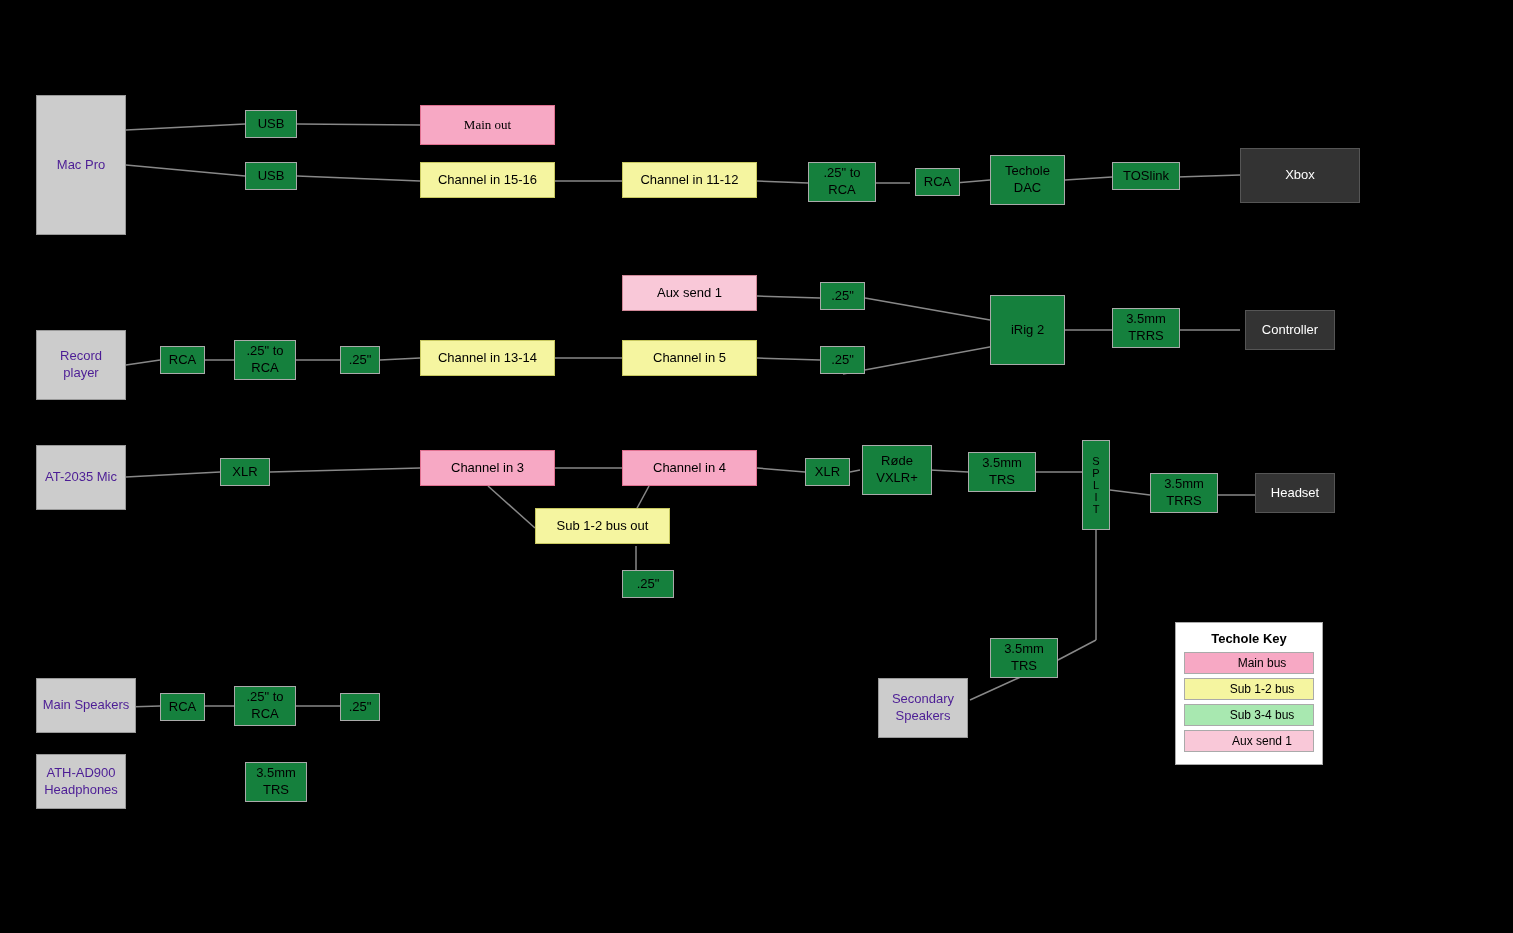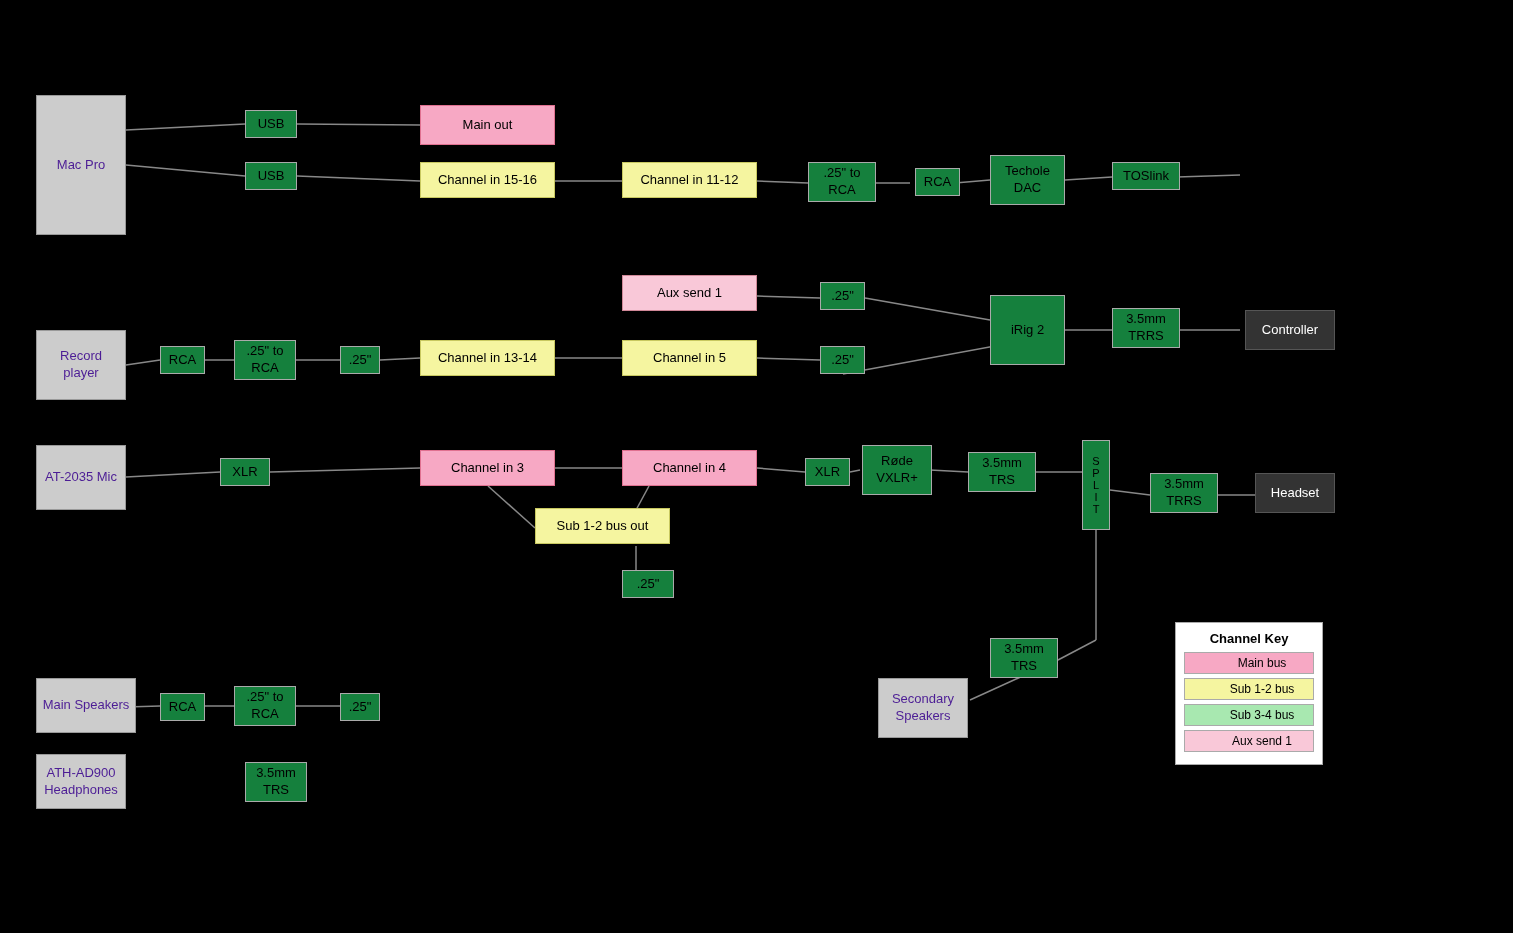--- a/index.html
+++ b/index.html
@@ -157,34 +157,35 @@
     <line x1="1096" y1="530" x2="1096" y2="640"></line>
     <line x1="1096" y1="640" x2="1058" y2="660"></line>
   </svg>
 
   <div class="box box-gray" style="left:36px;top:95px;width:90px;height:140px;">Mac Pro</div>
 
   <div class="box box-white" style="left:245px;top:110px;width:52px;height:28px;">USB</div>
 
   <div class="box box-white" style="left:245px;top:162px;width:52px;height:28px;">USB</div>
 
-  <div class="box box-pink" style="left:420px;top:105px;width:135px;height:40px;">Main out</div>
+  <div class="box box-pink" style="left:420px;top:105px;width:135px;height:40px;font-family:Liberation Serif, serif;">Main out</div>
 
   <div class="box box-yellow" style="left:420px;top:162px;width:135px;height:36px;">Channel in 15-16</div>
 
   <div class="box box-yellow" style="left:622px;top:162px;width:135px;height:36px;">Channel in 11-12</div>
 
   <div class="box box-white" style="left:808px;top:162px;width:68px;height:40px;">.25" to RCA</div>
 
   <div class="box box-white" style="left:915px;top:168px;width:45px;height:28px;">RCA</div>
 
   <div class="box box-white" style="left:990px;top:155px;width:75px;height:50px;">Techole DAC</div>
 
   <div class="box box-white" style="left:1112px;top:162px;width:68px;height:28px;">TOSlink</div>
 
+  <div class="box box-dark" style="left:1240px;top:148px;width:120px;height:55px;">Xbox</div>
 
   <div class="box box-gray" style="left:36px;top:330px;width:90px;height:70px;">Record player</div>
 
   <div class="box box-white" style="left:160px;top:346px;width:45px;height:28px;">RCA</div>
 
   <div class="box box-white" style="left:234px;top:340px;width:62px;height:40px;">.25" to RCA</div>
 
   <div class="box box-white" style="left:340px;top:346px;width:40px;height:28px;">.25"</div>
 
   <div class="box box-yellow" style="left:420px;top:340px;width:135px;height:36px;">Channel in 13-14</div>
@@ -237,20 +238,20 @@
 
   <div class="box box-white" style="left:234px;top:686px;width:62px;height:40px;">.25" to RCA</div>
 
   <div class="box box-white" style="left:340px;top:693px;width:40px;height:28px;">.25"</div>
 
   <div class="box box-white" style="left:245px;top:762px;width:62px;height:40px;">3.5mm TRS</div>
 
   <div class="box box-gray" style="left:878px;top:678px;width:90px;height:60px;">Secondary Speakers</div>
 
   <div class="routing-key" style="left:1175px;top:622px;width:148px;">
-    <div class="routing-key-title">Channel Key</div>
+    <div class="routing-key-title">Techole Key</div>
     <div class="routing-key-item box-pink">Main bus</div>
     <div class="routing-key-item box-yellow">Sub 1-2 bus</div>
     <div class="routing-key-item box-green">Sub 3-4 bus</div>
     <div class="routing-key-item box-light-pink">Aux send 1</div>
   </div>
 
 </div>
 
 </body></html>

